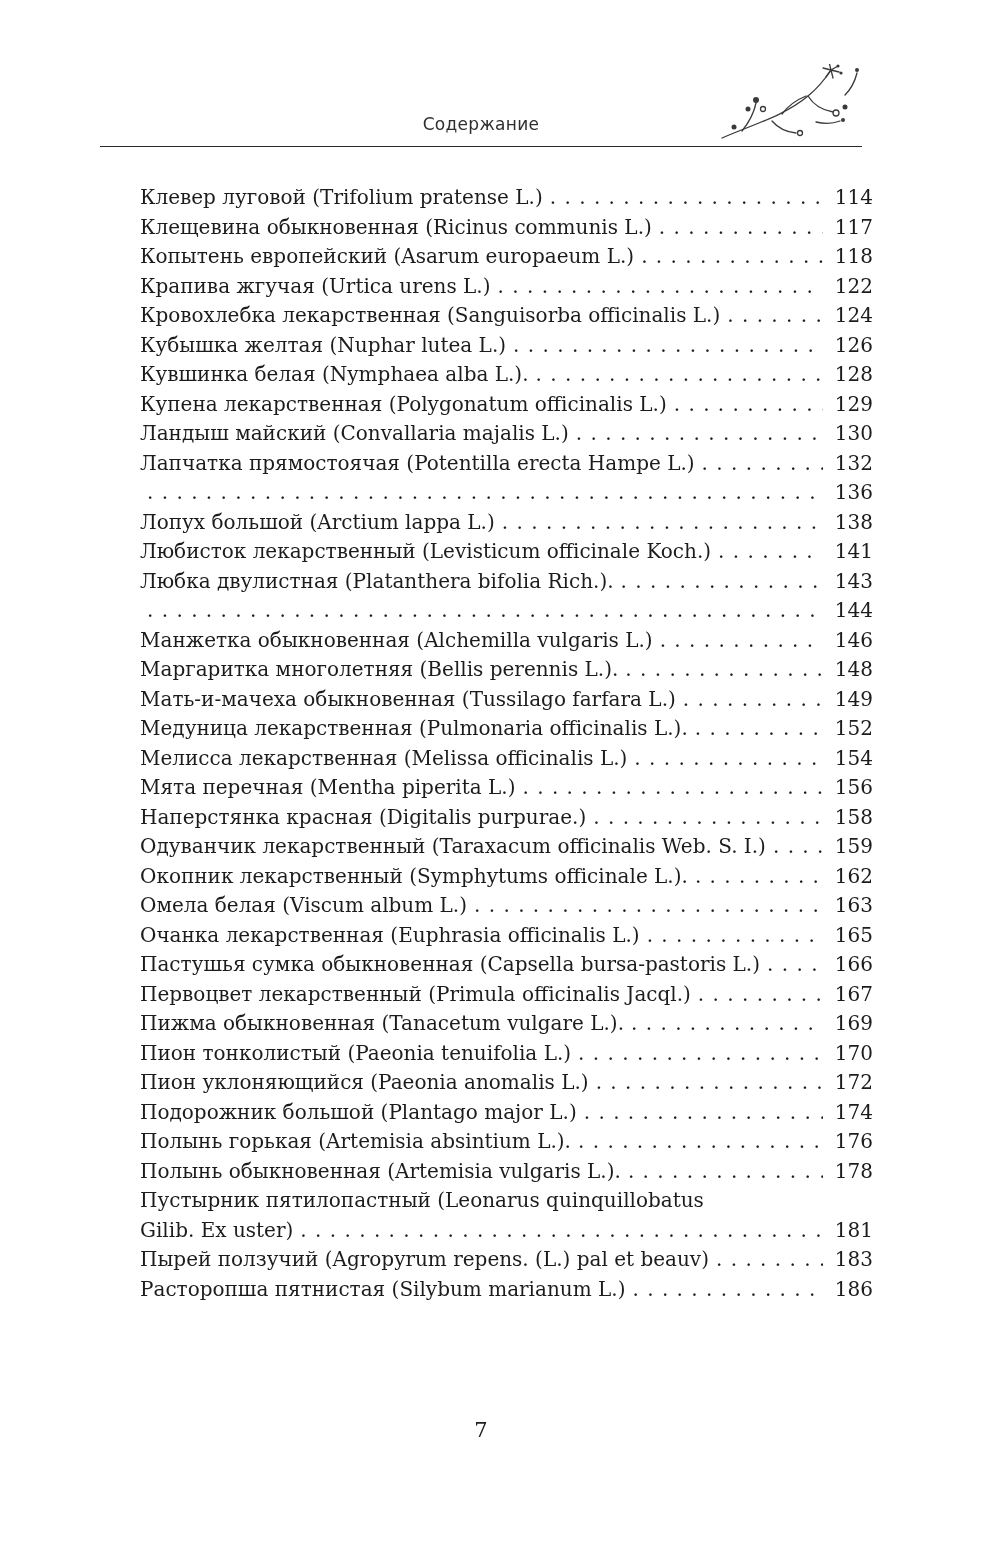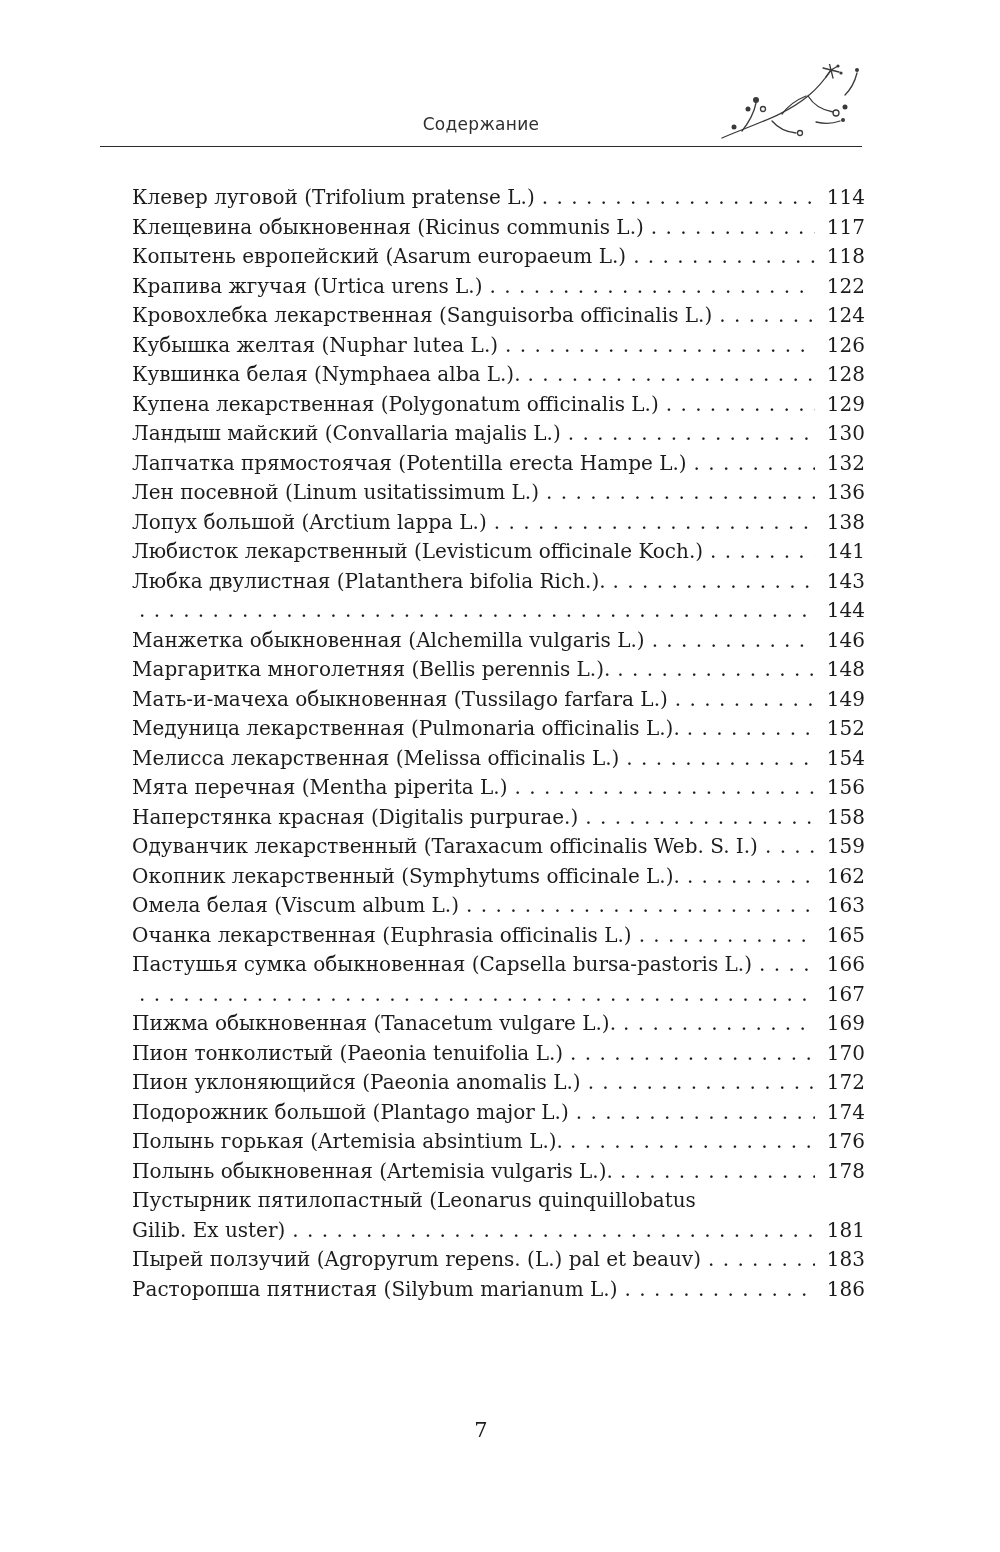--- a/index.html
+++ b/index.html
@@ -42,21 +42,21 @@
   .botanical-sketch {
     position: absolute;
     top: 64px;
     left: 712px;
     width: 152px;
     height: 86px;
   }
   .toc {
     position: absolute;
     top: 183px;
-    left: 132px;
+    left: 140px;
     width: 733px;
   }
   .toc-row {
     display: flex;
     align-items: baseline;
     height: 29.5px;
     line-height: 29.5px;
     font-size: 20px;
     white-space: nowrap;
   }
@@ -169,21 +169,20 @@
       <span class="toc-title">Ландыш майский (Convallaria majalis L.)</span>
       <span class="toc-dots"></span>
       <span class="toc-page">130</span>
     </div>
       <div class="toc-row">
       <span class="toc-title">Лапчатка прямостоячая (Potentilla erecta Hampe L.)</span>
       <span class="toc-dots"></span>
       <span class="toc-page">132</span>
     </div>
       <div class="toc-row">
-      <span class="toc-title">Лен посевной (Linum usitatissimum L.)</span>
       <span class="toc-dots"></span>
       <span class="toc-page">136</span>
     </div>
       <div class="toc-row">
       <span class="toc-title">Лопух большой (Arctium lappa L.)</span>
       <span class="toc-dots"></span>
       <span class="toc-page">138</span>
     </div>
       <div class="toc-row">
       <span class="toc-title">Любисток лекарственный (Levisticum officinale Koch.)</span>
@@ -253,20 +252,21 @@
       <span class="toc-title">Очанка лекарственная (Euphrasia officinalis L.)</span>
       <span class="toc-dots"></span>
       <span class="toc-page">165</span>
     </div>
       <div class="toc-row">
       <span class="toc-title">Пастушья сумка обыкновенная (Capsella bursa-pastoris L.)</span>
       <span class="toc-dots"></span>
       <span class="toc-page">166</span>
     </div>
       <div class="toc-row">
+      <span class="toc-title">Первоцвет лекарственный (Primula officinalis Jacql.)</span>
       <span class="toc-dots"></span>
       <span class="toc-page">167</span>
     </div>
       <div class="toc-row">
       <span class="toc-title">Пижма обыкновенная (Tanacetum vulgare L.).</span>
       <span class="toc-dots"></span>
       <span class="toc-page">169</span>
     </div>
       <div class="toc-row">
       <span class="toc-title">Пион тонколистый (Paeonia tenuifolia L.)</span>

